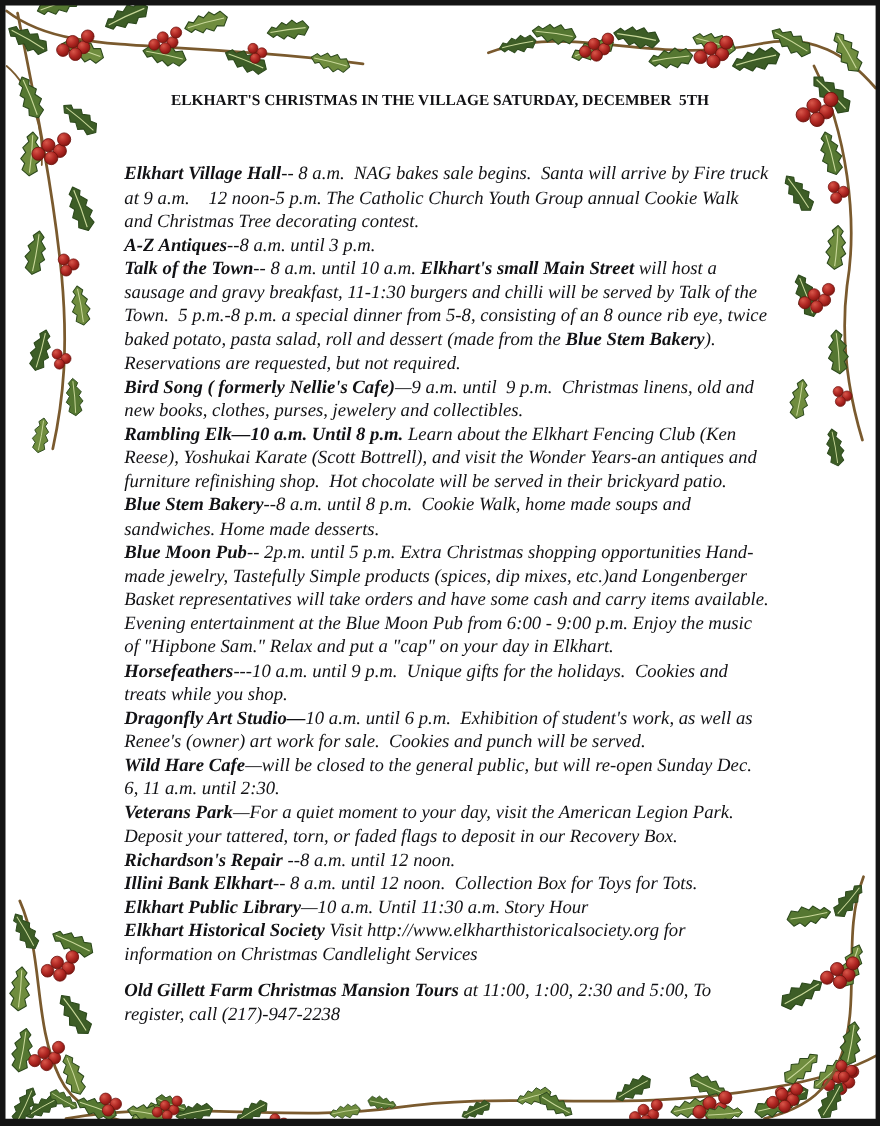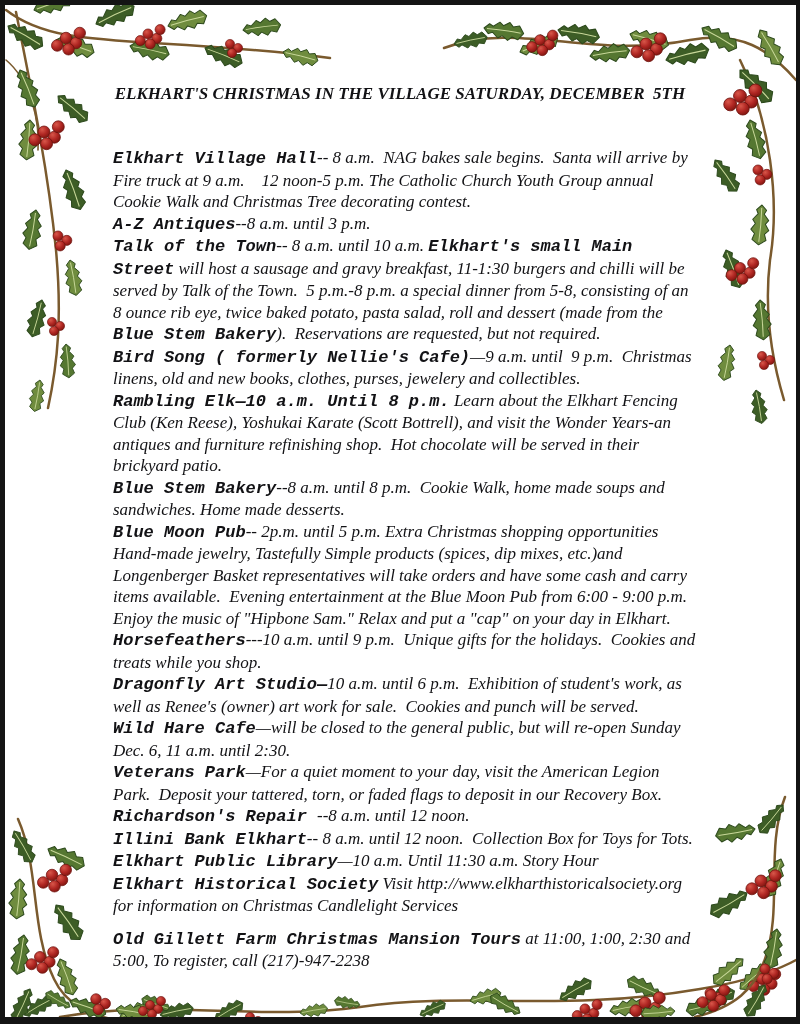--- a/index.html
+++ b/index.html
@@ -15,31 +15,31 @@
   }
   .decor { position:absolute; z-index:1; pointer-events:none; }
   .stem { fill:none; stroke:var(--stem, #7a5a2e); stroke-width:2.5; stroke-linecap:round; }
   .stemThin { fill:none; stroke:var(--stem, #7a5a2e); stroke-width:1.6; stroke-linecap:round; }
   .lfA { fill:var(--leaf_dark, #3d5d26); }
   .lfB { fill:var(--leaf_mid, #557731); }
   .lfC { fill:var(--leaf_light, #6f8c3e); }
   .page-title {
     position:absolute; top:84px; left:0; right:0; z-index:2;
     margin:0; text-align:center;
-    font-size:17px; font-weight:bold; font-style:italic;
+    font-size:14px; font-weight:bold; 
     color:var(--text, #121215); white-space:pre;
   }
   .events {
     position:absolute; left:113px; top:147px; width:587px; z-index:2;
     font-style:italic; font-size:17px; line-height:21.5px;
     color:var(--text, #121215); white-space:pre-wrap;
   }
   .events p { margin:0; }
   .events p.gap { margin-top:11px; }
-  .events b { font-weight:bold;font-family:Liberation Mono, monospace; }
+  .events b { font-weight:bold; }
 </style>
 </head>
 <body>
 
 <svg width="0" height="0" style="position:absolute" aria-hidden="true">
   <defs>
     <radialGradient id="berryGrad" cx="35%" cy="30%" r="75%">
       <stop offset="0%" stop-color="#d8574a"></stop>
       <stop offset="55%" stop-color="#b02723"></stop>
       <stop offset="100%" stop-color="#7e150f"></stop>

